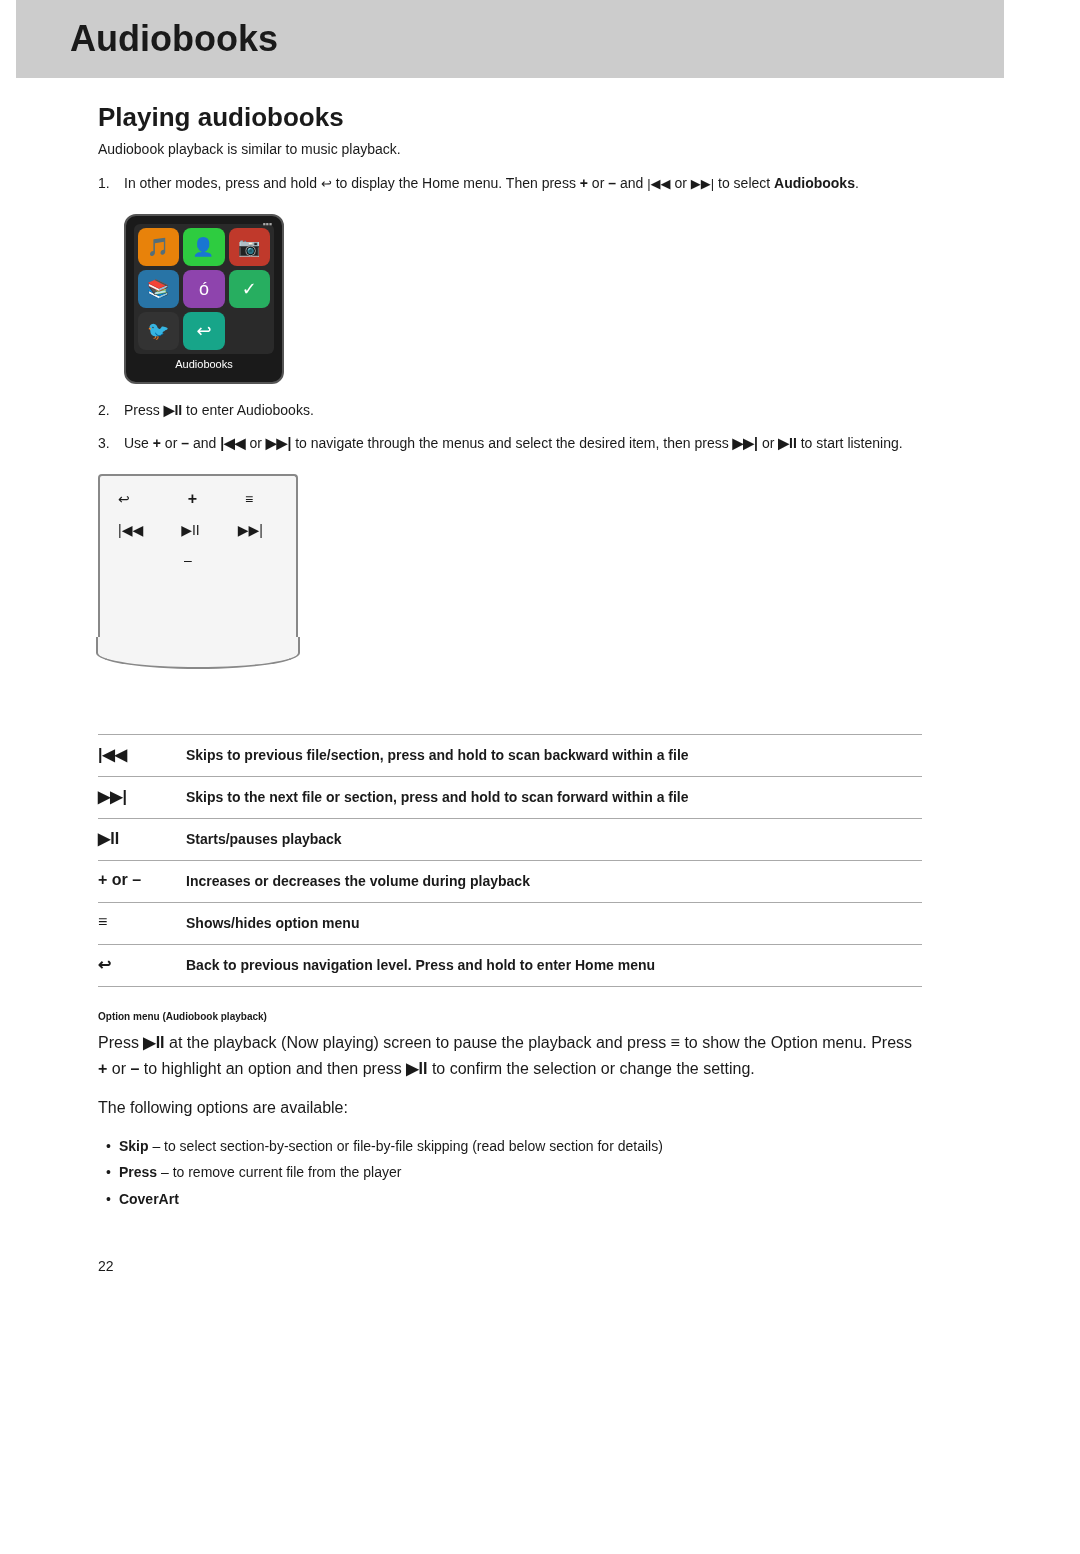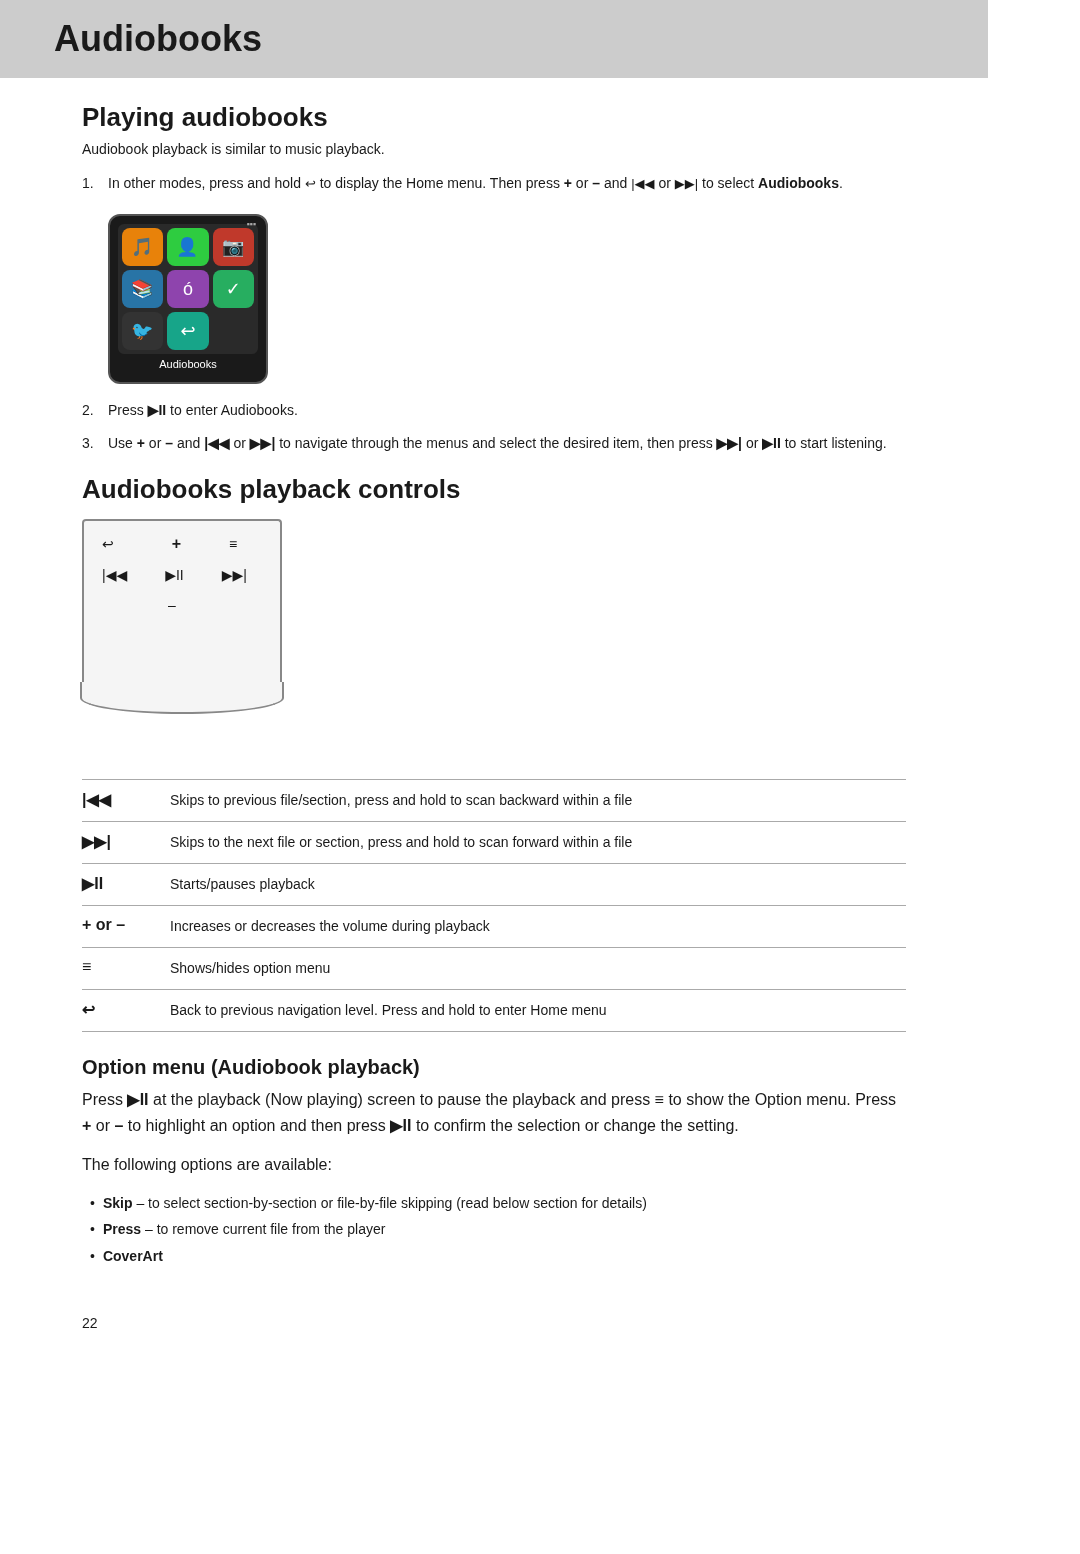--- a/index.html
+++ b/index.html
@@ -15,20 +15,21 @@
       color: #1a1a1a;
       width: 1080px;
       min-height: 1554px;
     }
 
     .page-container {
       width: 988px;
       min-height: 1554px;
       padding: 0;
       background: #fff;
+      margin-left: 16px;
     }
 
     
     .page-title-banner {
       background: #cccccc;
       padding: 18px 54px 18px 54px;
       margin-bottom: 24px;
     }
 
     .page-title-banner h1 {
@@ -189,25 +190,26 @@
       width: 80px;
       font-size: 16px;
       font-weight: bold;
       text-align: left;
       padding-left: 0;
       white-space: nowrap;
     }
 
     .controls-table td:last-child {
       line-height: 1.5;
+      font-weight: bold;
     }
 
     
     .option-menu-heading {
-      font-size: 20px;
+      font-size: 10px;
       font-weight: bold;
       margin-bottom: 8px;
       margin-top: 8px;
     }
 
     .option-menu-para {
       font-size: 16px;
       line-height: 1.6;
       margin-bottom: 14px;
     }
@@ -291,21 +293,20 @@
       <li>
         <span class="num">2.</span>
         <span class="list-text">Press <strong>▶II</strong> to enter Audiobooks.</span>
       </li>
       <li>
         <span class="num">3.</span>
         <span class="list-text">Use <strong>+</strong> or <strong>–</strong> and <strong>|◀◀</strong> or <strong>▶▶|</strong> to navigate through the menus and select the desired item, then press <strong>▶▶|</strong> or <strong>▶II</strong> to start listening.</span>
       </li>
     </ol>
 
-    <h2 class="section-heading" style="margin-top: 16px;">Audiobooks playback controls</h2>
 
     <div style="margin: 14px 0 60px 0; position: relative; width: 220px; height: 200px;">
       <div style="
         width: 200px;
         height: 165px;
         border: 2px solid #888;
         border-bottom: none;
         border-radius: 4px 4px 0 0;
         background: #f5f5f5;
         padding: 14px 18px 10px 18px;

